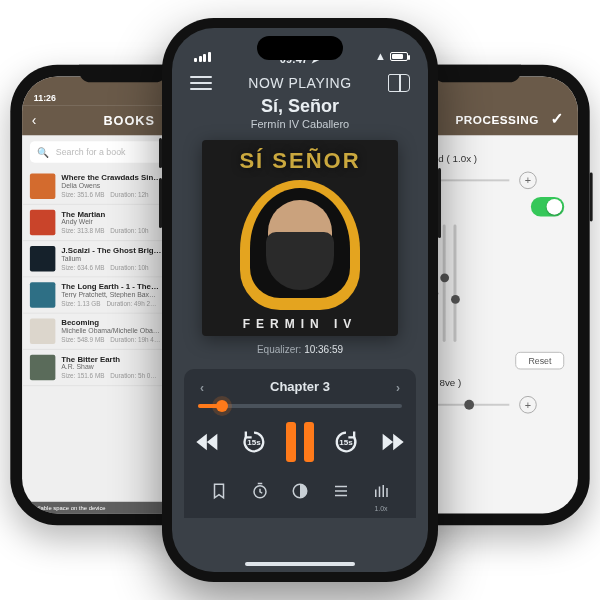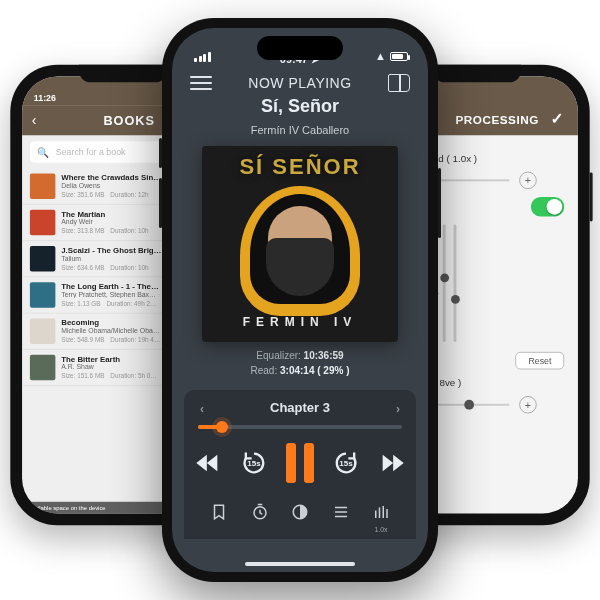--- a/index.html
+++ b/index.html
@@ -58,33 +58,33 @@
   .np-status .bat .bicon::after{content:"";position:absolute;right:-3px;top:2px;width:2px;height:5px;background:#fff;border-radius:1px;}
   .np-status .bat .bicon i{position:absolute;left:1px;top:1px;bottom:1px;width:70%;background:#fff;border-radius:1px;}
   .np-topbar { display: flex; align-items: center; justify-content: space-between; padding: 6px 18px 2px; }
   .np-topbar .title { flex: 1; text-align: center; font-size: 14px; letter-spacing: 0.5px; font-weight: 400; color: #dfe5ea; }
   .hamb { width: 22px; display:flex; flex-direction:column; gap:4px; }
   .hamb i { height:2px; background:#dfe5ea; border-radius:1px; }
   .bookico { width:22px; height:18px; border:1.5px solid #dfe5ea; border-radius:2px 4px 4px 2px; position:relative;}
   .bookico::before{content:"";position:absolute;left:50%;top:0;bottom:0;width:1.5px;background:#dfe5ea;}
   .np-track { text-align: center; margin-top: 2px; }
   .np-track .t1 { font-size: 18px; font-weight: 700; }
-  .np-track .t2 { font-size: 11px; color: #c7ced4; margin-top: 7px; }
+  .np-track .t2 { font-size: 11px; color: #c7ced4; margin-top: 1px; }
 
   .np-art { margin: 10px auto 6px; width: 196px; height: 196px; border-radius: 4px; overflow: hidden; background: #1b1b1b; position: relative; box-shadow: 0 4px 18px rgba(0,0,0,0.4); }
   .np-art .toptxt { position:absolute; top:8px; left:0; right:0; text-align:center; font-weight:900; letter-spacing:2px; font-size:22px; color:#caa83e; text-shadow:0 0 8px rgba(0,0,0,.6);}
   .np-art .face { position:absolute; top:40px; left:50%; transform:translateX(-50%); width:120px; height:130px; }
   .np-art .hood { position:absolute; inset:0; background:#e4a41f; border-radius:60px 60px 40px 40px / 70px 70px 40px 40px; }
   .np-art .hoodInner{position:absolute; top:8px; left:10px; right:10px; height:110px; background:#0f0f0f; border-radius:50px 50px 30px 30px/60px 60px 30px 30px;}
   .np-art .skin{position:absolute; top:20px; left:28px; width:64px; height:70px; background:#caa27d; border-radius:32px 32px 28px 28px;}
   .np-art .beard{position:absolute; top:52px; left:26px; width:68px; height:58px; background:#2a2a2a; border-radius:10px 10px 34px 34px;}
-  .np-art .bottxt { position:absolute; bottom:13px; left:0; right:0; text-align:center; font-size:12px; letter-spacing:6px; color:#e8e8e8; font-weight:600;}
+  .np-art .bottxt { position:absolute; bottom:5px; left:0; right:0; text-align:center; font-size:12px; letter-spacing:6px; color:#e8e8e8; font-weight:600;}
 
   .np-meta { text-align: center; font-size: 10px; color: #aeb6bd; line-height: 1.5; }
-  .np-meta b { color: #e9eef2; font-weight: 700; }
+  .np-meta b { color: #e9eef2; font-weight: 400; }
 
   .np-chapter { margin: 12px 12px 0; background: #2c3138; border-radius: 10px 10px 0 0; padding: 10px 14px 14px; }
   .np-chapter .chtitle { text-align: center; font-size: 13px; font-weight: 600; color: #e1e6ea; margin-bottom: 10px; position:relative;}
   .np-chapter .chev{ position:absolute; top:2px; font-size:12px; color:#8d959c;}
   .np-chapter .chev.l{ left:2px;} .np-chapter .chev.r{ right:2px;}
   .np-prog { position: relative; height: 4px; background: #4a525b; border-radius: 2px; }
   .np-prog .fill { position: absolute; left: 0; top: 0; bottom: 0; width: 12%; background: #ff7a1a; border-radius: 2px; }
   .np-prog .thumb { position: absolute; top: 50%; left: 12%; transform: translate(-50%,-50%); width: 12px; height: 12px; background: #ff7a1a; border-radius: 50%; box-shadow:0 0 0 4px rgba(255,122,26,.18);}
   .np-times { display: flex; justify-content: space-between; font-size: 9px; color: #9aa2a9; margin-top: 6px; }
 
@@ -305,21 +305,20 @@
           <div class="hood"></div>
             <div class="hoodInner"></div>
             <div class="skin"></div>
             <div class="beard"></div>
         </div>
         <div class="bottxt">FERMIN IV</div>
       </div>
 
       <div class="np-meta">
         <div><span>Equalizer:</span> <b>10:36:59</b></div>
-        <div><span>Read:</span> <b>3:04:14 ( 29% )</b></div>
       </div>
 
       <div class="np-chapter">
         <div class="chtitle">
           <span class="chev l">‹</span>
           <span>Chapter 3</span>
           <span class="chev r">›</span>
         </div>
         <div class="np-prog">
           <div class="fill" id="progfill" style="width: 12%;"></div>

